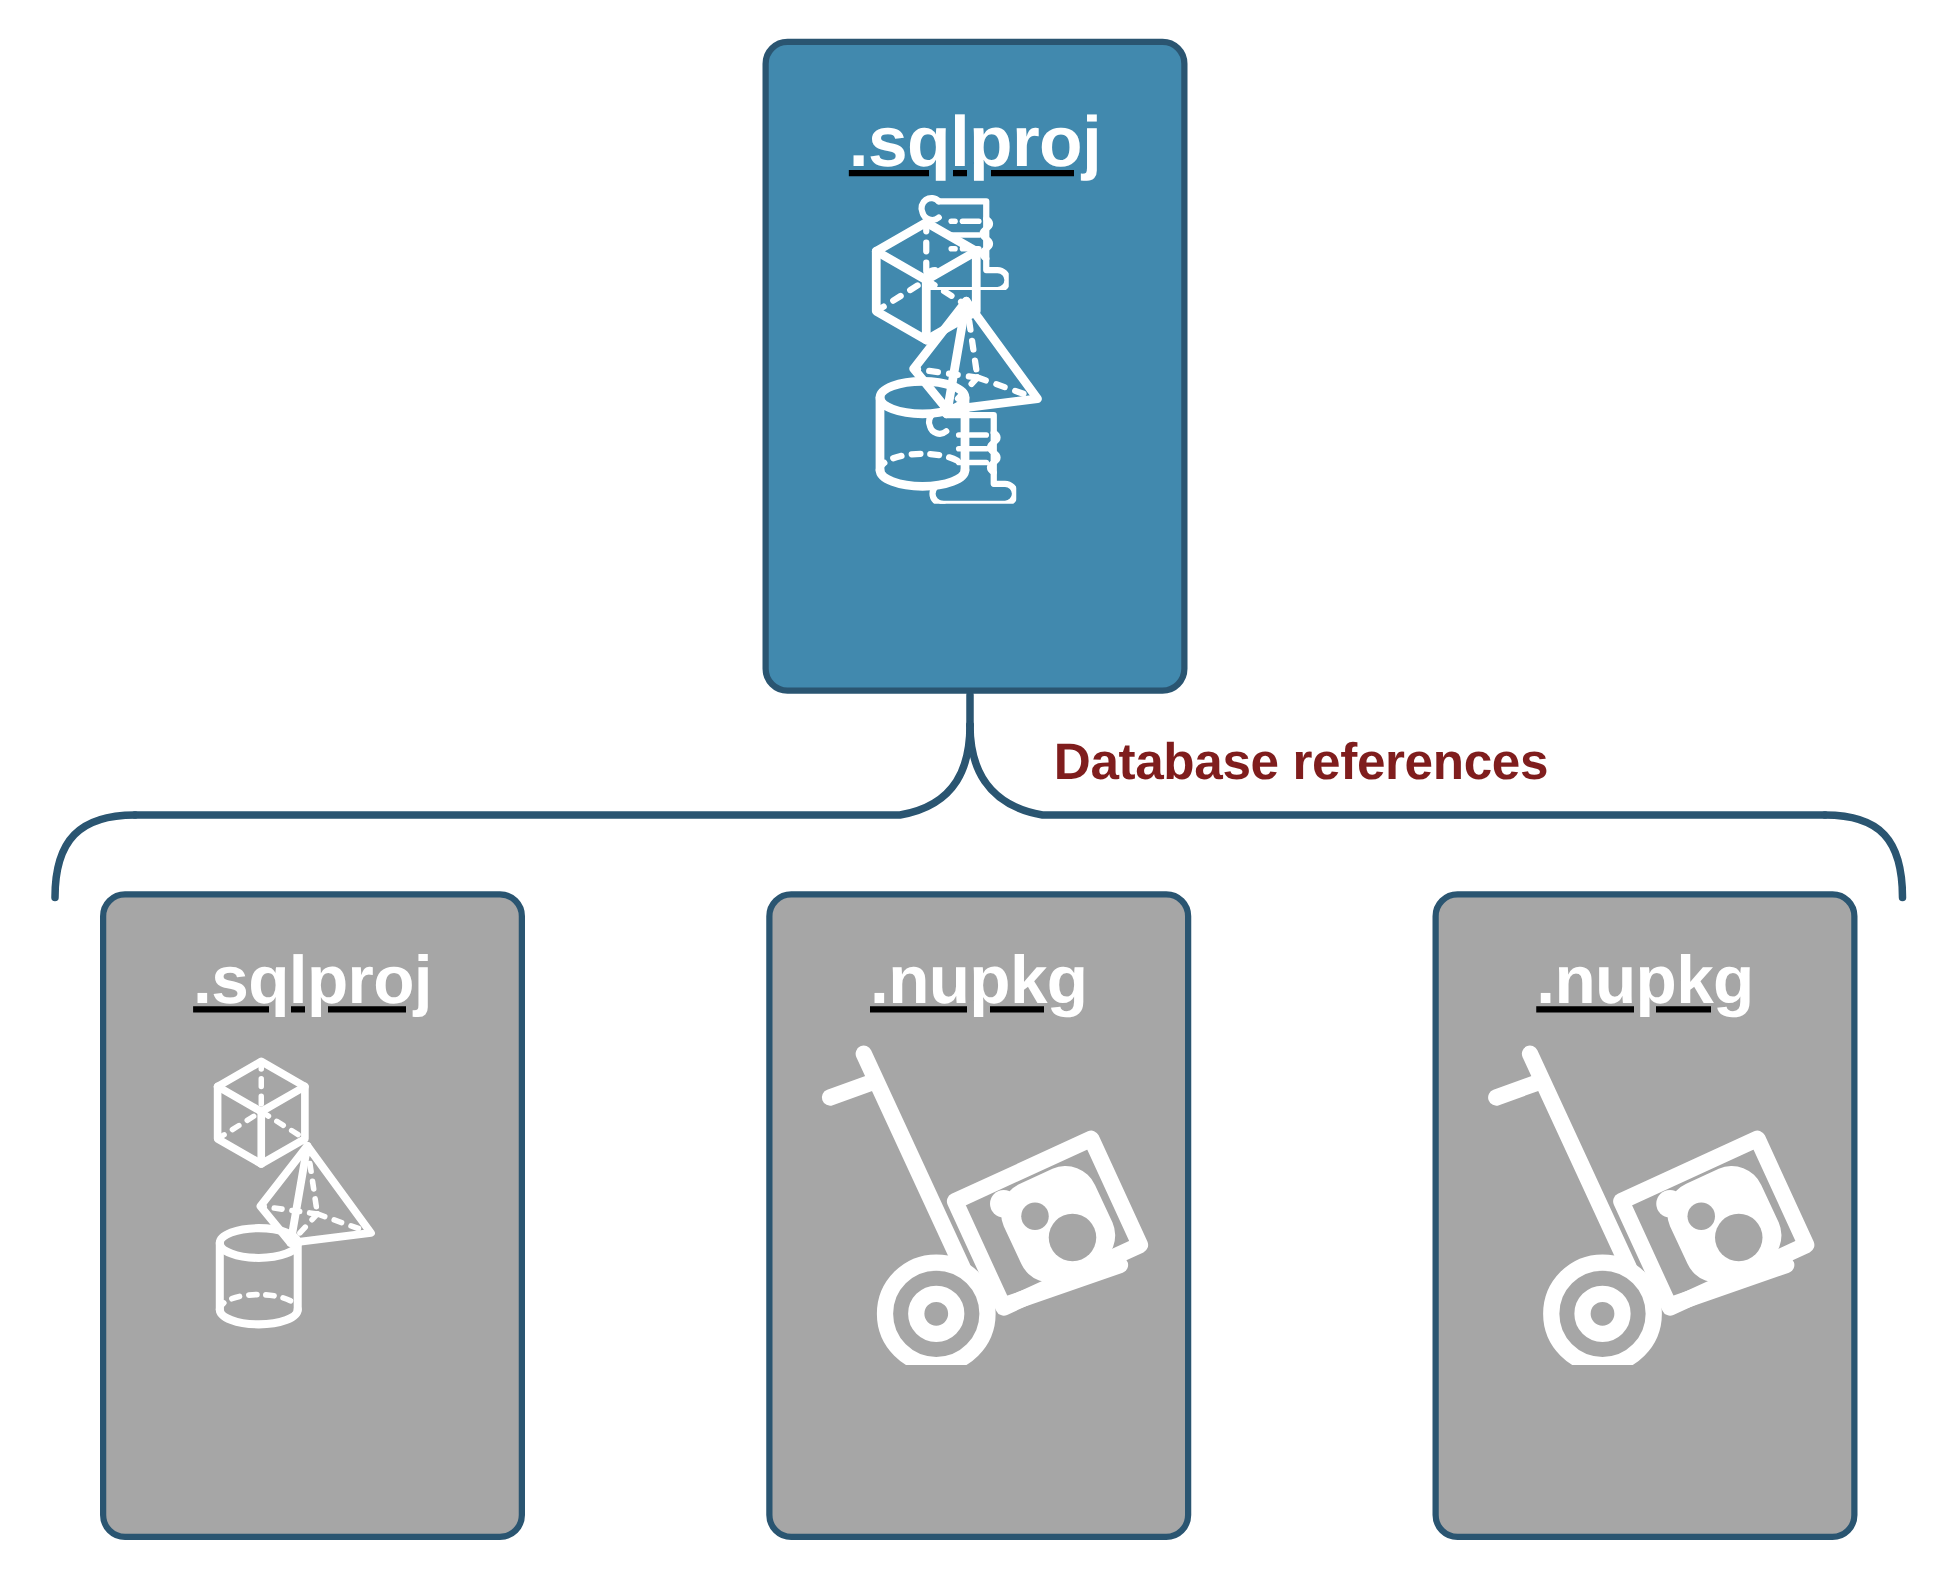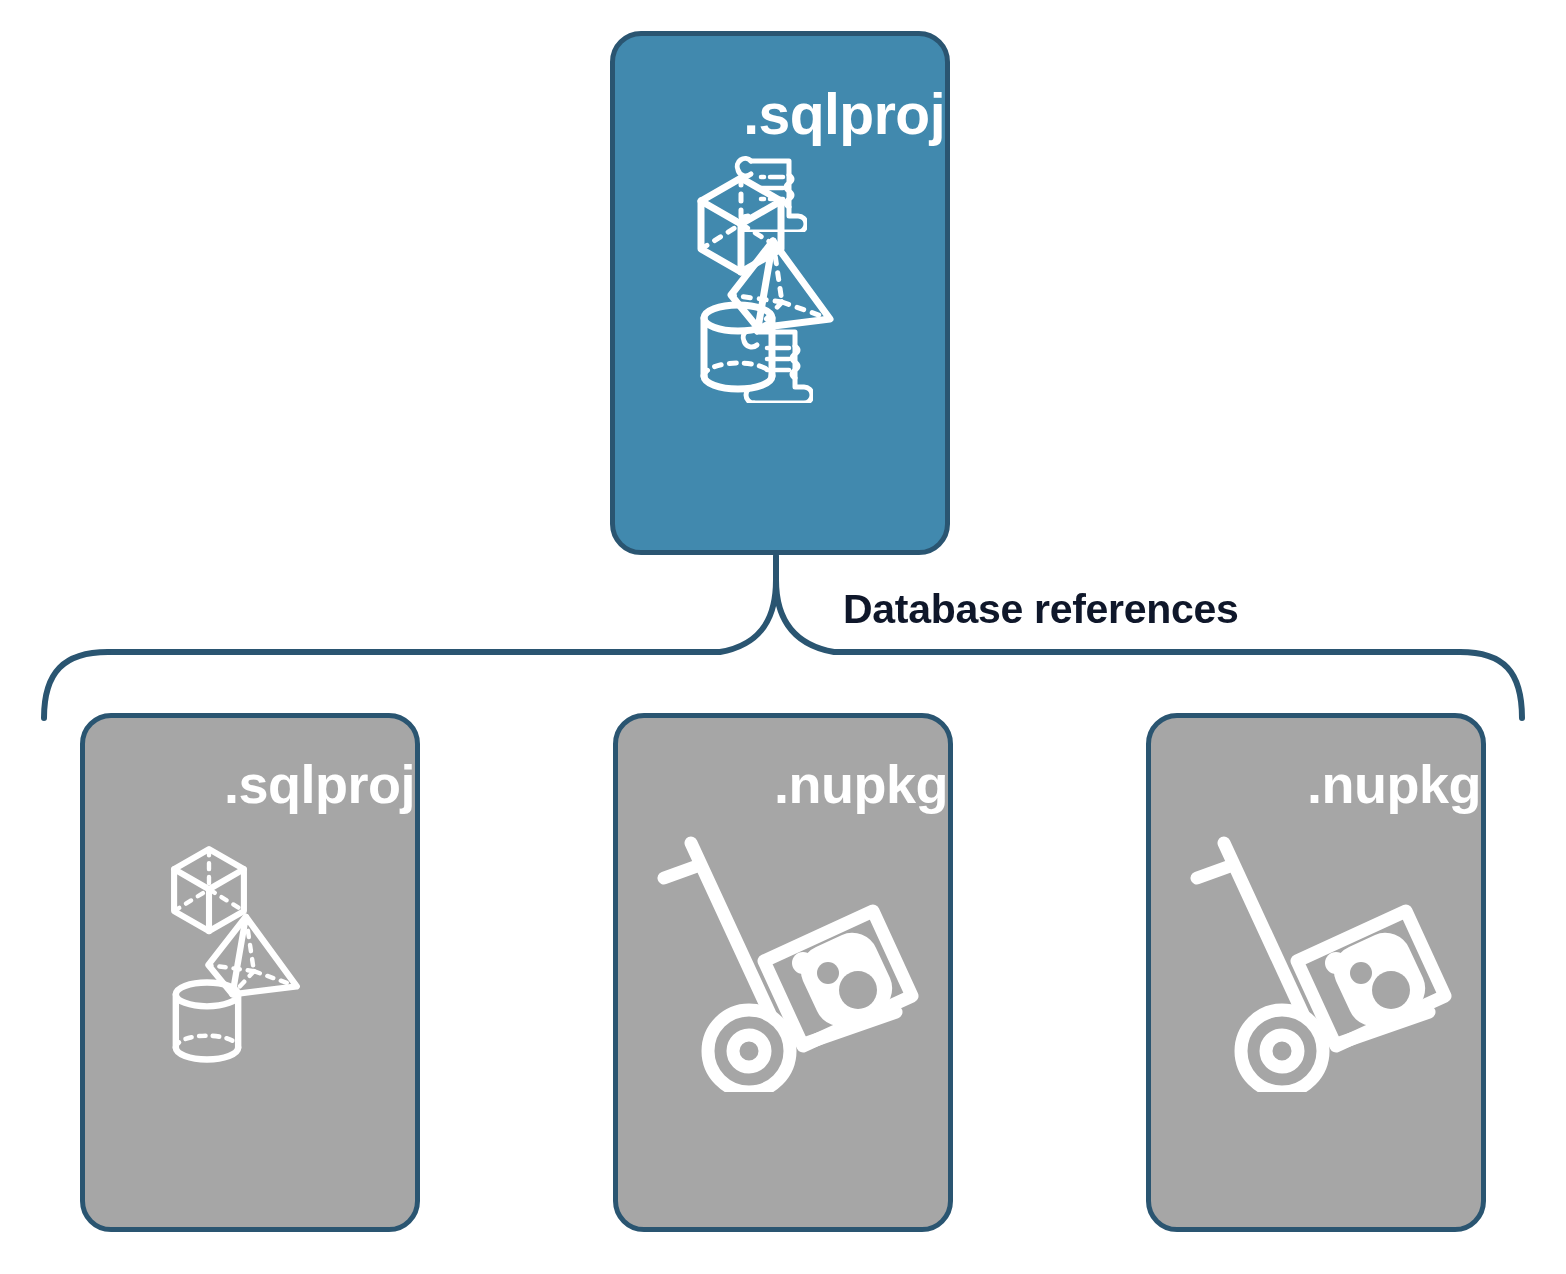--- a/index.html
+++ b/index.html
@@ -16,24 +16,25 @@
     height: 1274px;
     background: #ffffff;
     overflow: hidden;
   }
 
   
   .card {
     position: absolute;
     box-sizing: border-box;
     border: 5px solid #2a5571;
-    border-radius: 31px;
+    border-radius: 20px;
     display: flex;
     flex-direction: column;
-    align-items: flex-end;
+    align-items: center;
+    text-decoration: underline;
   }
   .card.teal  { background: #4189ae; }
   .card.gray  { background: #a6a6a6; }
 
   .card-title {
     color: #ffffff;
     font-weight: bold;
     letter-spacing: -0.5px;
     text-align: center;
     user-select: none;
@@ -69,21 +70,21 @@
     pointer-events: none;
   }
 
   
   #bracket-label {
     position: absolute;
     left: 843px;
     top: 586px;
     font-size: 41px;
     font-weight: bold;
-    color: #0f172a;
+    color: #7f1d1d;
     letter-spacing: -0.3px;
     white-space: nowrap;
     user-select: none;
   }
 </style>
 </head>
 <body>
 
 <div id="stage">
 

